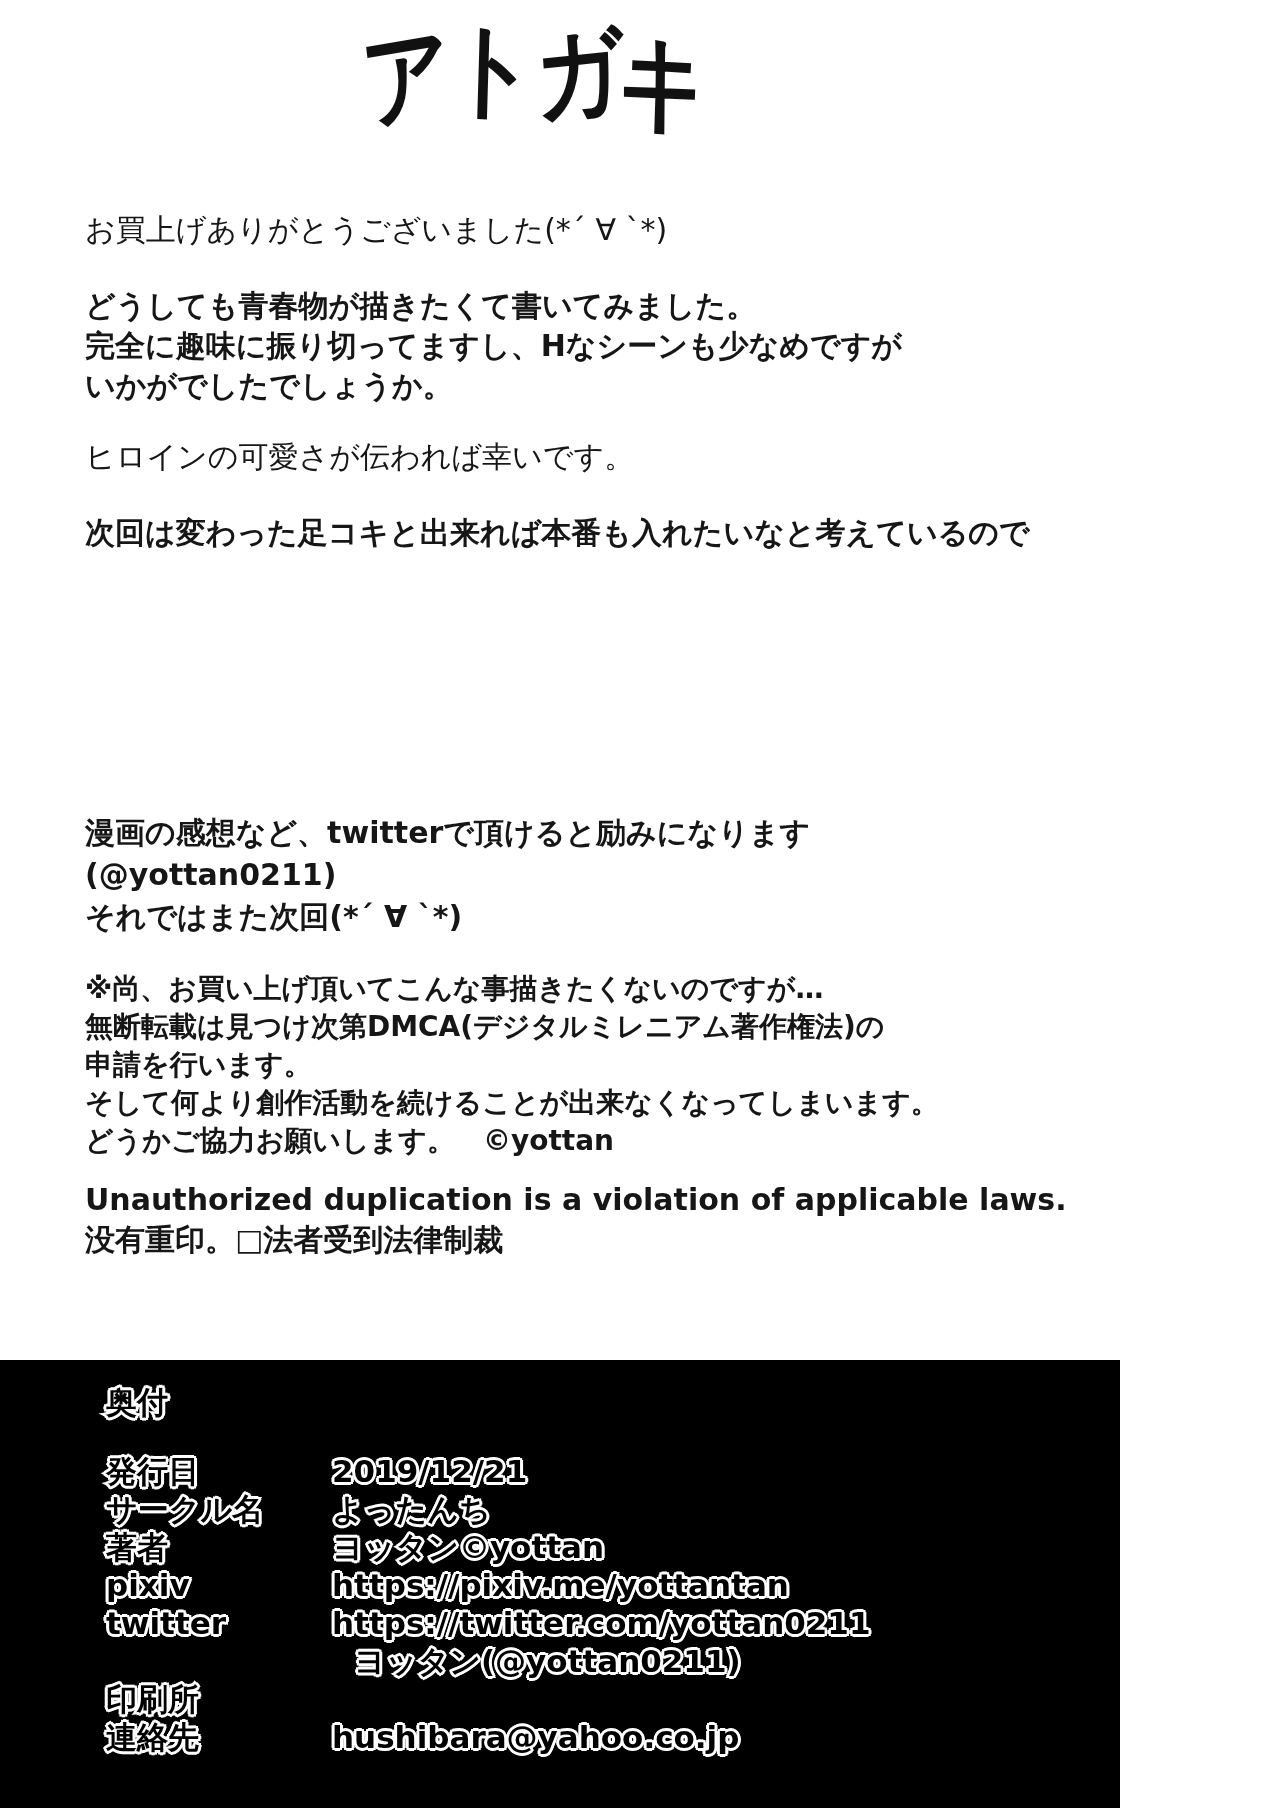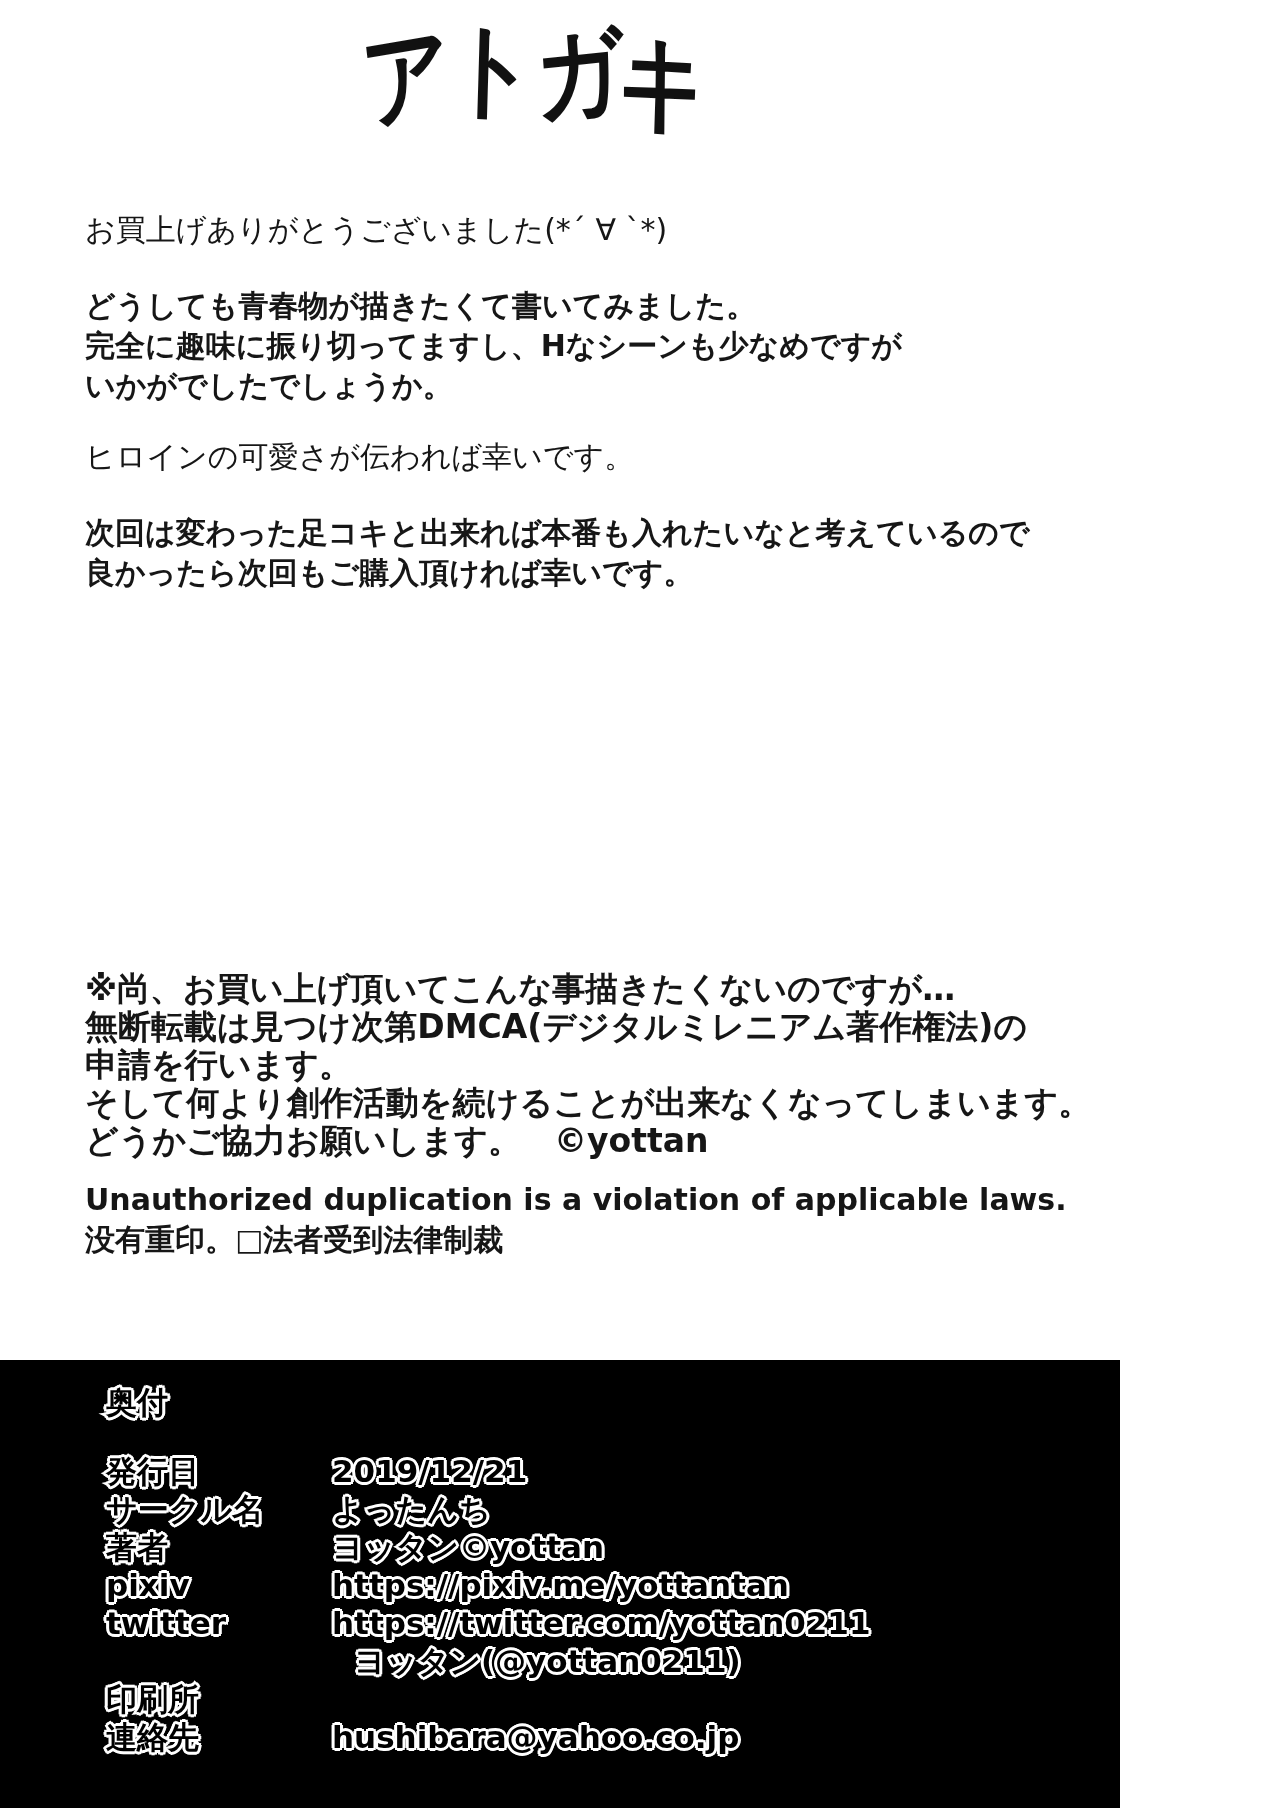--- a/index.html
+++ b/index.html
@@ -43,21 +43,21 @@
     line-height: 40px;
     white-space: nowrap;
     color: #161616;
   }
   .para .tl { min-height: 1em; }
   .p1 { top: 210px; font-weight: 400; }
   .p2 { top: 286px; font-weight: 700; }
   .p3 { top: 437px; font-weight: 400; text-align: right; }
   .p4 { top: 513px; font-weight: 700; }
   .p5 { top: 812px; font-weight: 700; line-height: 42px; }
-  .p6 { top: 970px; font-weight: 700; font-size: 33px; line-height: 38px; }
+  .p6 { top: 970px; font-weight: 700; font-size: 28px; line-height: 38px; }
   .p7 { top: 1180px; font-weight: 700; }
 
   
   .colophon {
     position: absolute;
     left: 0;
     top: 1360px;
     width: 1120px;
     height: 448px;
     background: #000000;
@@ -109,23 +109,27 @@
     <div class="tl">完全に趣味に振り切ってますし、Hなシーンも少なめですが</div>
     <div class="tl">いかがでしたでしょうか。</div>
   </div>
 
   <div class="para p3">
     <div class="tl">ヒロインの可愛さが伝われば幸いです。</div>
   </div>
 
   <div class="para p4">
     <div class="tl">次回は変わった足コキと出来れば本番も入れたいなと考えているので</div>
-    <div class="tl">良かったら次回もご購入頂ければ幸いです。</div>
   </div>
 
+  <div class="para p5">
+    <div class="tl">漫画の感想など、twitterで頂けると励みになります</div>
+    <div class="tl">(@yottan0211)</div>
+    <div class="tl">それではまた次回(*´ ∀ `*)</div>
+  </div>
 
   <div class="para p6">
     <div class="tl">※尚、お買い上げ頂いてこんな事描きたくないのですが…</div>
     <div class="tl">無断転載は見つけ次第DMCA(デジタルミレニアム著作権法)の</div>
     <div class="tl">申請を行います。</div>
     <div class="tl">そして何より創作活動を続けることが出来なくなってしまいます。</div>
     <div class="tl">どうかご協力お願いします。　©yottan</div>
   </div>
 
   <div class="para p7">

